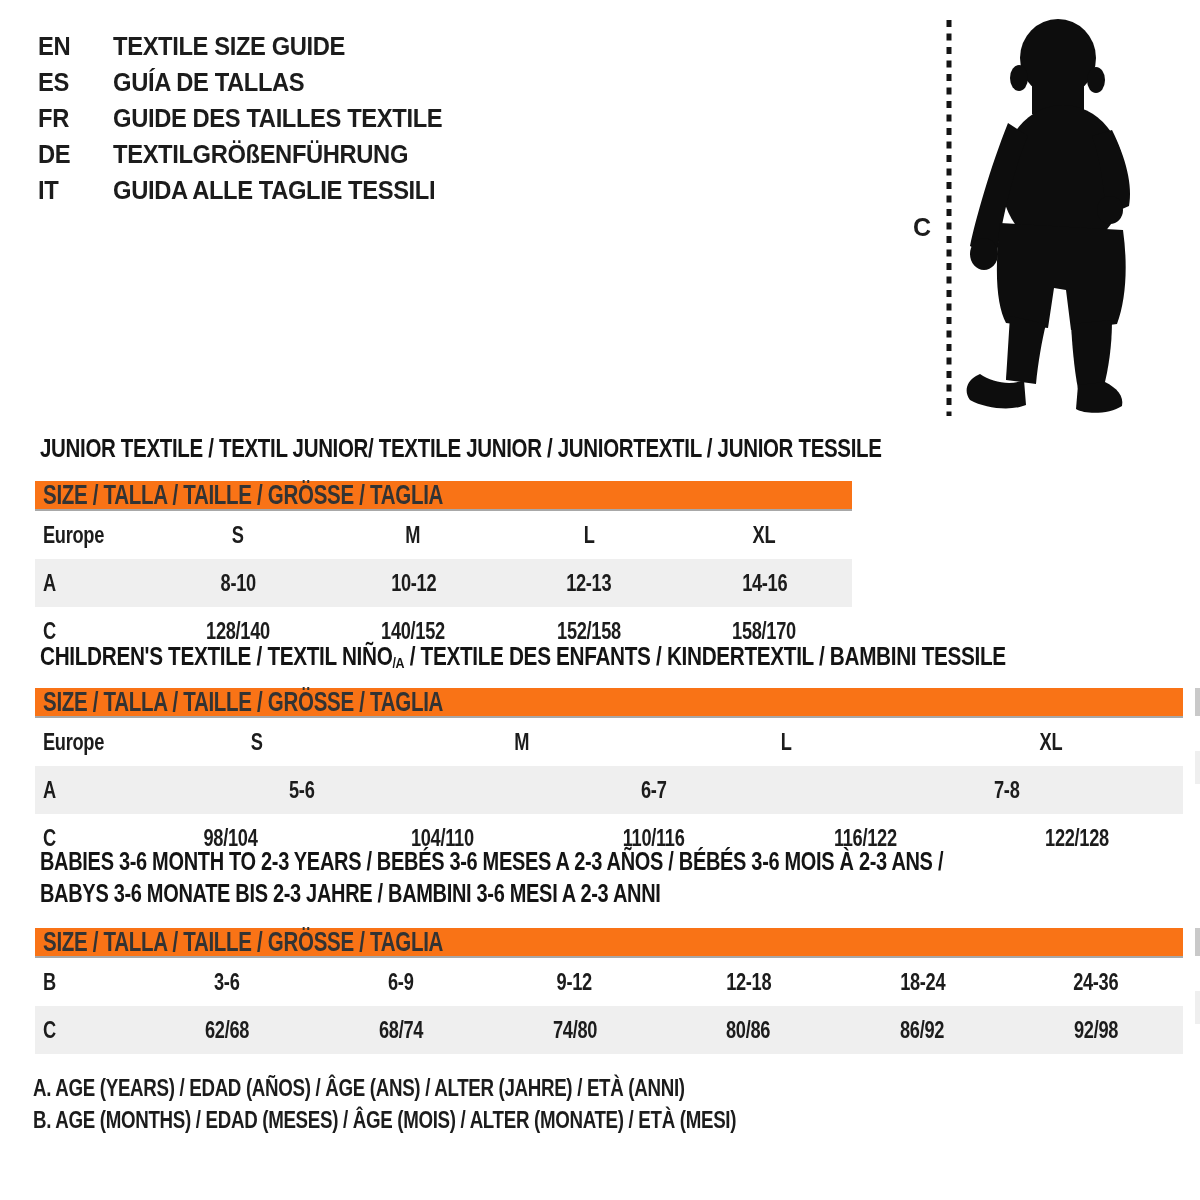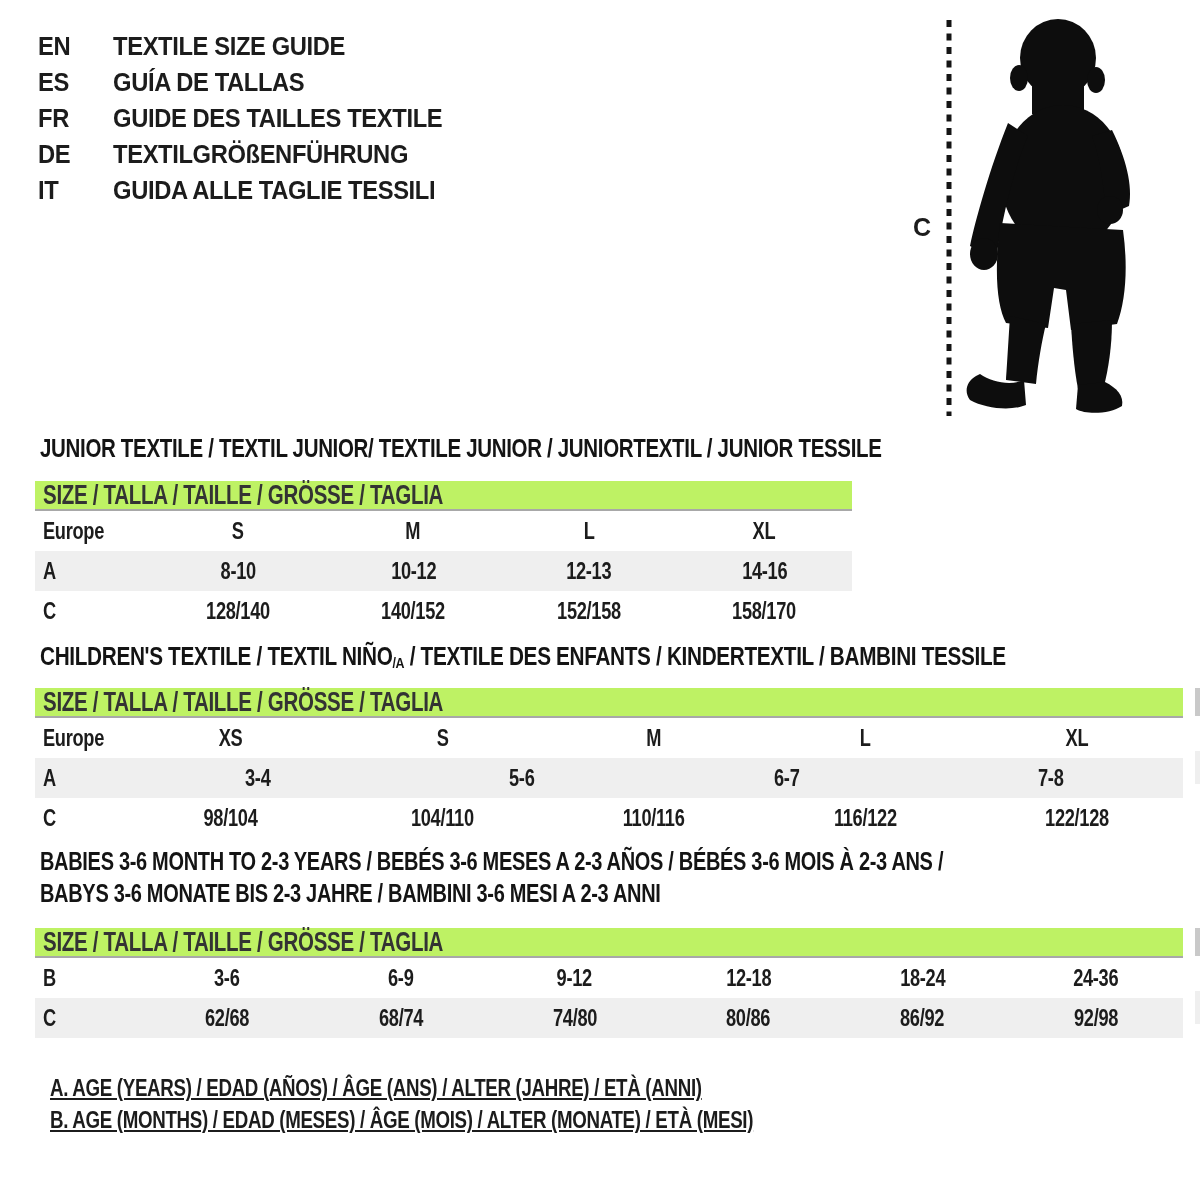--- a/index.html
+++ b/index.html
@@ -24,44 +24,44 @@
   .sec-title { position:absolute; left:40px; font-size:25px; white-space:nowrap;
                transform-origin:0 0; color:#141414; }
   .sec-title .sub { font-size:15px; vertical-align:-3px; }
   .t-junior   { top:434px; transform:scaleX(0.82); }
   .t-children { top:642px; transform:scaleX(0.83); }
   .t-babies   { top:845px; transform:scaleX(0.80); line-height:32px; }
   .t-babies span { display:block; }
 
   
   .tbl { position:absolute; left:35px; }
-  .tbl-head { height:30px; background:#bef264; border-bottom:2px solid #a8a8a8;
+  .tbl-head { height:30px; background:#f97316; border-bottom:2px solid #a8a8a8;
               display:flex; align-items:center; padding-left:8px; box-sizing:border-box;
               font-size:27px; color:#333333; }
   .tbl-head .cx-l { font-size:27px; }
-  .tbl-row { display:flex; height:40px; align-items:center; font-size:24px; }
+  .tbl-row { display:flex; height:48px; align-items:center; font-size:24px; }
   .tbl-row.alt { background:#efefef; }
   .cell-label { padding-left:8px; box-sizing:border-box; }
   .tbl-junior .cell-label { width:115px; }
   .tbl-children .cell-label { width:90px; }
   .tbl-babies .cell-label { width:105px; }
   .cell { flex:1; text-align:center; }
   .cx   { display:inline-block; transform:scaleX(0.76); white-space:nowrap; }
   .cx-l { display:inline-block; transform:scaleX(0.76); transform-origin:0 50%; white-space:nowrap; }
   .tbl-junior   { top:481px; width:817px; }
   .tbl-children { top:688px; width:1148px; }
   .tbl-babies   { top:928px; width:1148px; }
 
   
   .edge-frag { position:absolute; left:1195px; width:5px; }
   .ef-gray { background:#c9c9c9; }
   .ef-alt  { background:#efefef; }
 
   
-  .legend { position:absolute; left:50px; top:1072px;text-decoration:underline; }
+  .legend { position:absolute; left:33px; top:1072px; }
   .legend-line { height:32px; display:flex; align-items:center; font-size:24px; }
   .legend-line .cx-l { transform:scaleX(0.78); }
 </style>
 </head>
 <body>
 
 <div class="page">
 
   <div class="lang-header">
     <div class="lang-row">
@@ -137,29 +137,27 @@
 
   <div class="sec-title t-children">
     <span>CHILDREN'S TEXTILE / TEXTIL NIÑO</span><span class="sub">/A</span><span> / TEXTILE DES ENFANTS / KINDERTEXTIL / BAMBINI TESSILE</span>
   </div>
   <div class="tbl tbl-children">
     <div class="tbl-head">
       <span class="cx-l">SIZE / TALLA / TAILLE / GRÖSSE / TAGLIA</span>
     </div>
     <div class="tbl-row">
       <div class="cell-label"><span class="cx-l">Europe</span></div>
-      <div class="cell"><span class="cx">XS</span></div>
       <div class="cell"><span class="cx">S</span></div>
       <div class="cell"><span class="cx">M</span></div>
       <div class="cell"><span class="cx">L</span></div>
       <div class="cell"><span class="cx">XL</span></div>
     </div>
     <div class="tbl-row alt">
       <div class="cell-label"><span class="cx-l">A</span></div>
-      <div class="cell"><span class="cx">3-4</span></div>
       <div class="cell"><span class="cx">5-6</span></div>
       <div class="cell"><span class="cx">6-7</span></div>
       <div class="cell"><span class="cx">7-8</span></div>
     </div>
     <div class="tbl-row">
       <div class="cell-label"><span class="cx-l">C</span></div>
       <div class="cell"><span class="cx">98/104</span></div>
       <div class="cell"><span class="cx">104/110</span></div>
       <div class="cell"><span class="cx">110/116</span></div>
       <div class="cell"><span class="cx">116/122</span></div>

